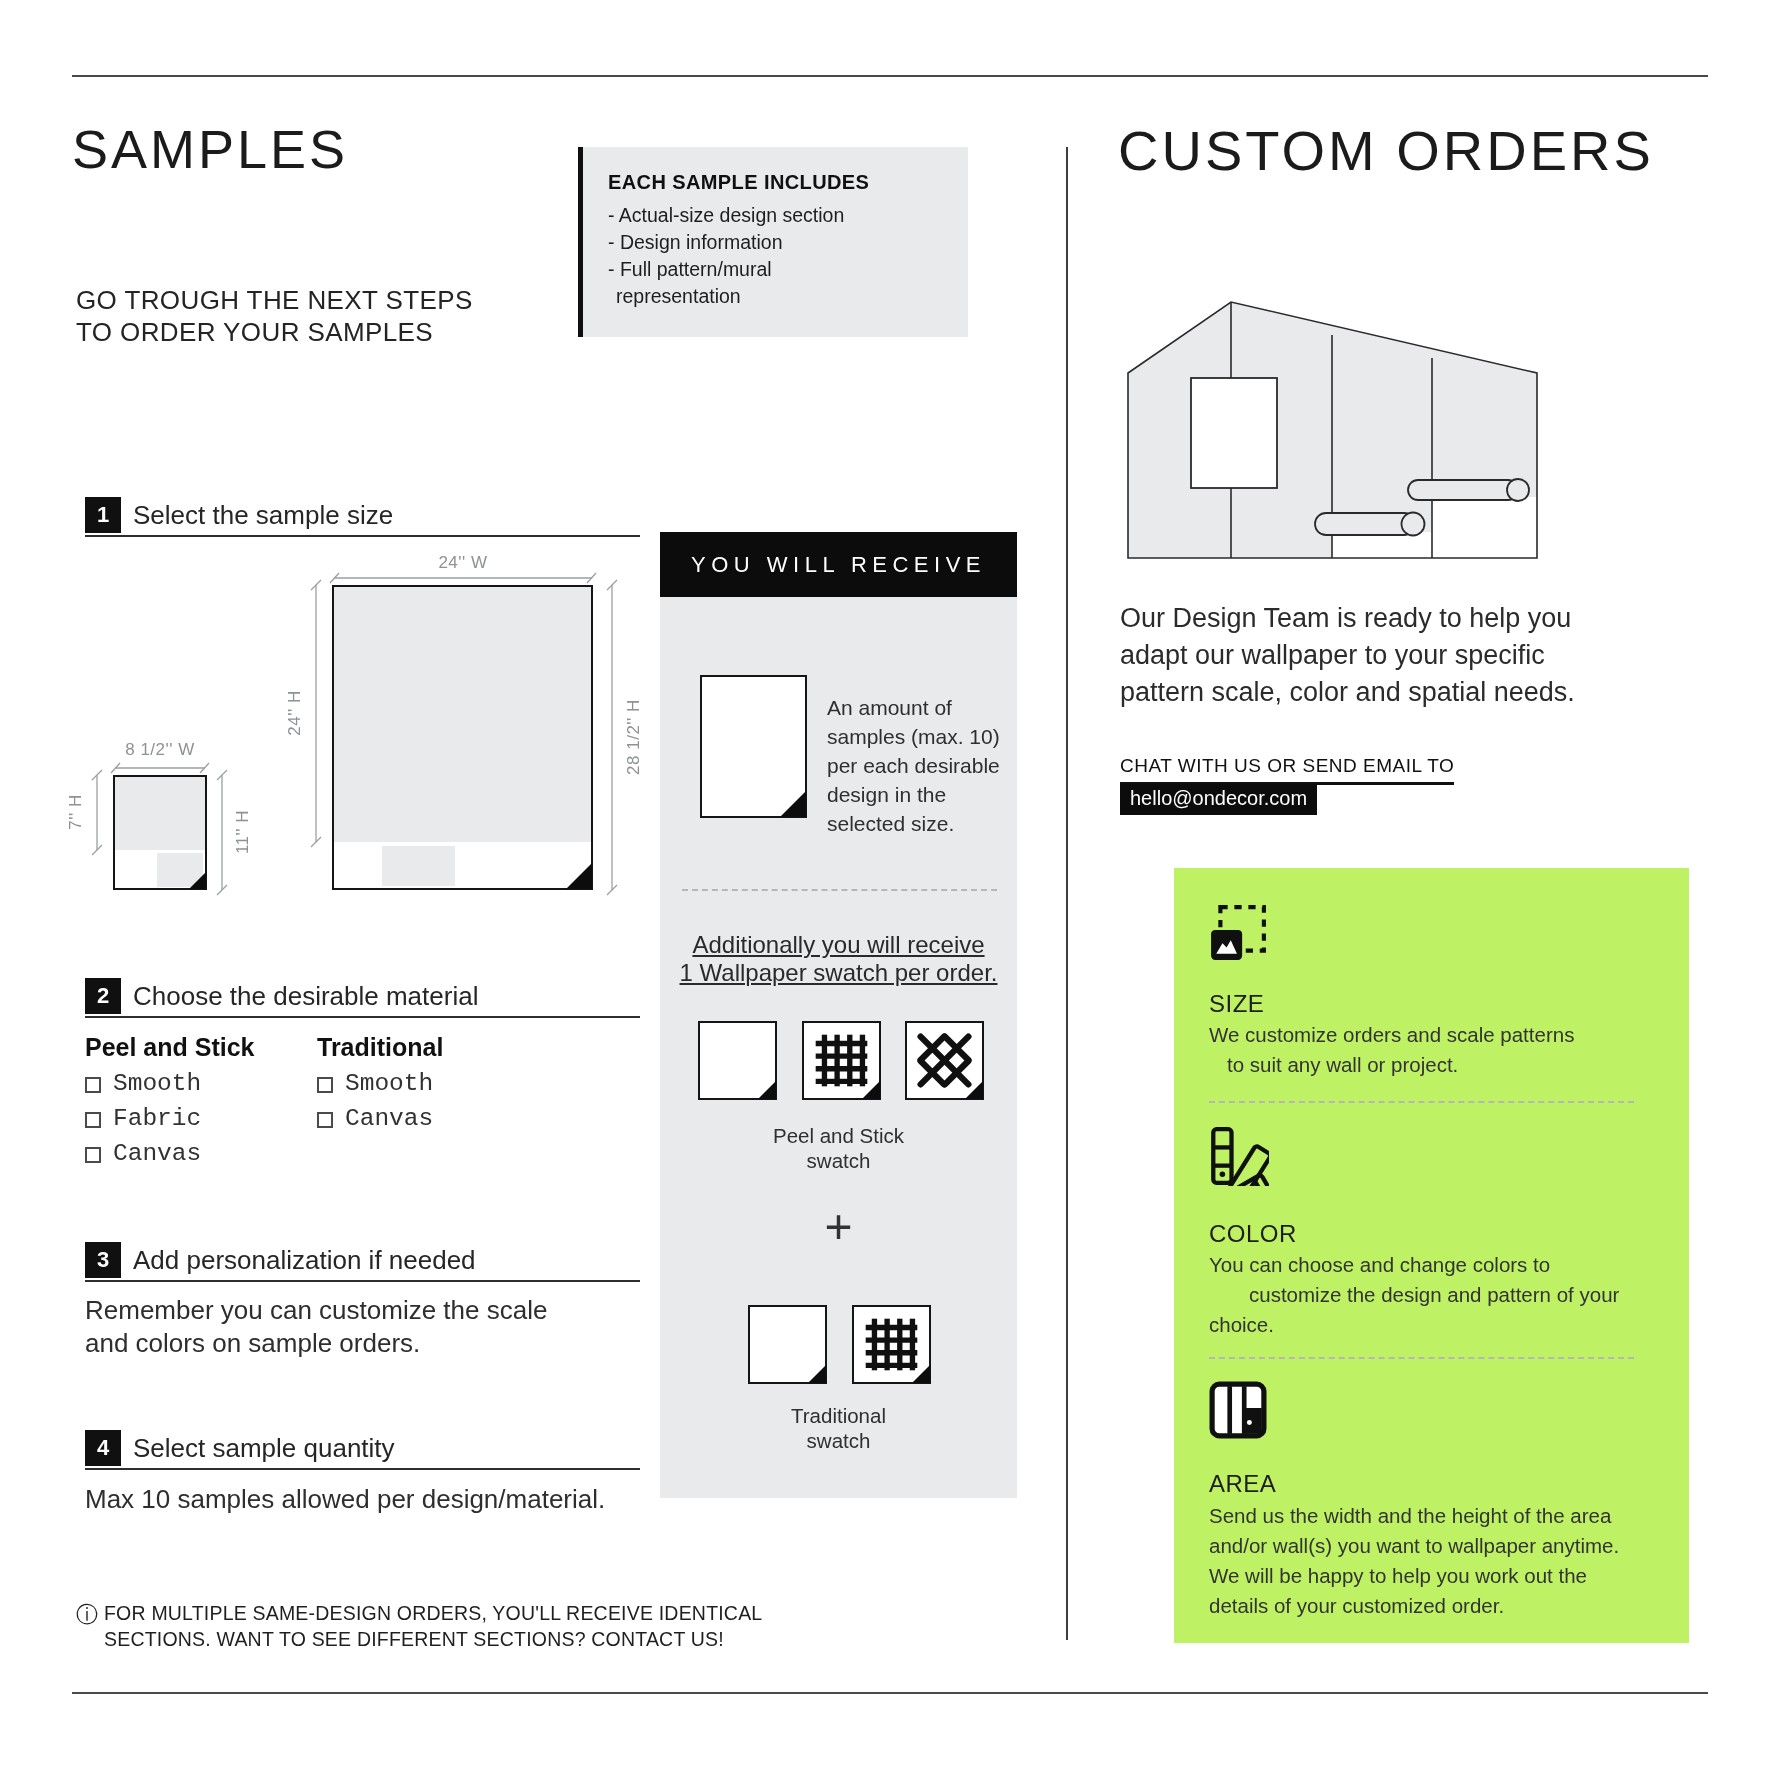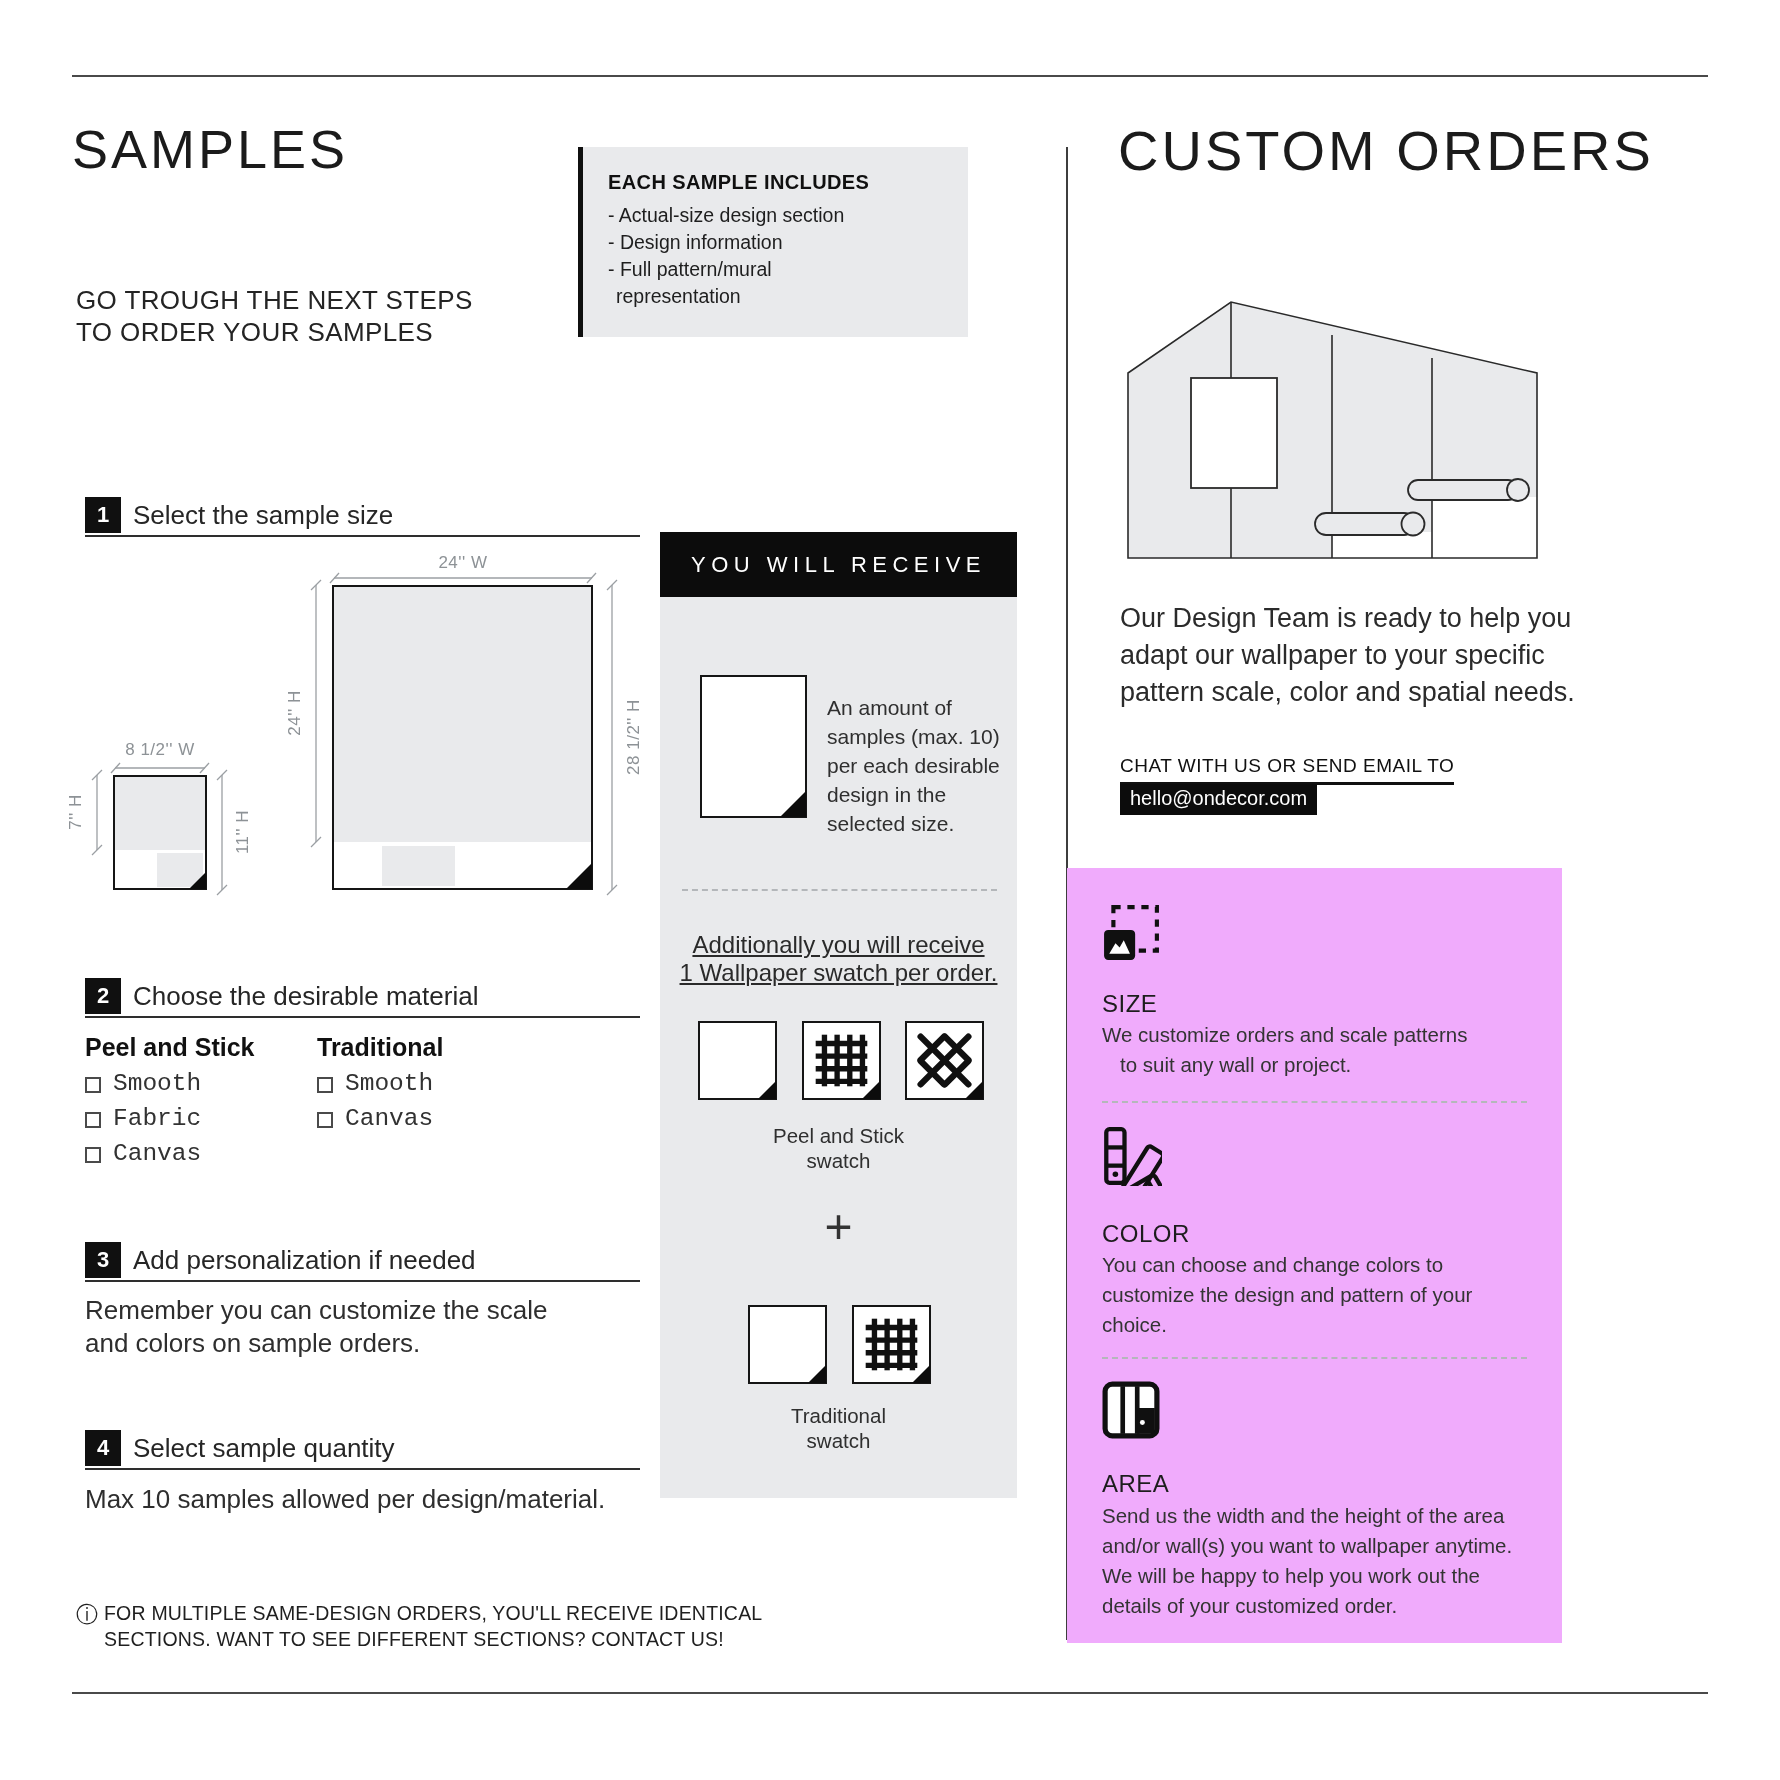--- a/index.html
+++ b/index.html
@@ -42,21 +42,21 @@
   .swatch{position:absolute;width:79px;height:79px;background:#fff;border:2px solid #151515;box-sizing:border-box;}
   .swatch .fold{border-left-width:18px;border-bottom-width:18px;}
   .swatch svg{position:absolute;left:0;top:0;}
   .sw-label{position:absolute;left:0;width:357px;text-align:center;font-size:20.5px;line-height:25px;color:#2f2f2f;}
   #plus-sign{position:absolute;left:0;width:357px;text-align:center;font-size:48px;font-weight:200;color:#333;}
   
   #col-divider{position:absolute;left:1066px;top:147px;height:1493px;width:0;border-left:2px solid #3d3d3d;}
   .c-intro{font-size:27px;line-height:37px;color:#2b2b2b;white-space:nowrap;}
   #chat-label{position:absolute;left:1120px;top:755px;font-size:19px;letter-spacing:0.5px;color:#101010;border-bottom:3px solid #101010;padding-bottom:5px;white-space:nowrap;}
   #email-box{position:absolute;left:1120px;top:784px;background:#0c0c0c;color:#fff;font-size:20px;padding:3px 10px 5px 10px;white-space:nowrap;}
-  #custom-box{position:absolute;left:1067px;top:868px;width:495px;height:775px;background:#f0abfc;}
+  #custom-box{position:absolute;left:1174px;top:868px;width:495px;height:775px;background:#bef264;padding-left:20px;}
   .feat-name{position:absolute;left:35px;font-size:24px;letter-spacing:0.5px;color:#1d1d1d;}
   .feat-line{position:absolute;left:35px;font-size:20.5px;line-height:30px;color:#333;white-space:nowrap;}
   .feat-dash{position:absolute;left:35px;width:425px;height:0;border-top:2px dashed #b4b7ba;}
   
   #footnote-icon{position:absolute;left:76px;top:1600px;font-size:22px;color:#1f1f1f;}
   .foot-line{position:absolute;left:104px;font-size:19.5px;letter-spacing:0.2px;color:#1f1f1f;white-space:nowrap;}
 </style>
 </head>
 <body>
 
@@ -293,21 +293,21 @@
             <rect x="26" y="16" width="16" height="38" rx="3"></rect>
           <line x1="29" y1="24" x2="39" y2="24"></line>
             <line x1="29" y1="34" x2="39" y2="34"></line>
             <line x1="29" y1="44" x2="39" y2="44"></line>
         </g>
       </g>
       <circle cx="12.5" cy="45" r="2.6" fill="#101010"></circle>
     </svg>
     <div class="feat-name" style="top:352px;">COLOR</div>
     <div class="feat-line" style="top:382px;">You can choose and change colors to</div>
-    <div class="feat-line" style="top:412px;">customize the design and pattern of your</div>
+    <div class="feat-line" style="top:412px;margin-left:40px;">customize the design and pattern of your</div>
     <div class="feat-line" style="top:442px;">choice.</div>
     <div class="feat-dash" style="top:489px;"></div>
 
     <svg class="abs" style="left:35px;top:513px;" width="58" height="58" viewBox="0 0 56 56">
       <rect x="3" y="3" width="50" height="50" rx="7" fill="#ffffff" stroke="#101010" stroke-width="5"></rect>
       <line x1="20" y1="5" x2="20" y2="51" stroke="#101010" stroke-width="4.5"></line>
       <line x1="34" y1="5" x2="34" y2="51" stroke="#101010" stroke-width="4.5"></line>
       <path d="M34 26 L51 26 L51 46 Q51 51 46 51 L34 51 Z" fill="#101010"></path>
       <circle cx="39" cy="40" r="2.4" fill="#ffffff"></circle>
     </svg>

